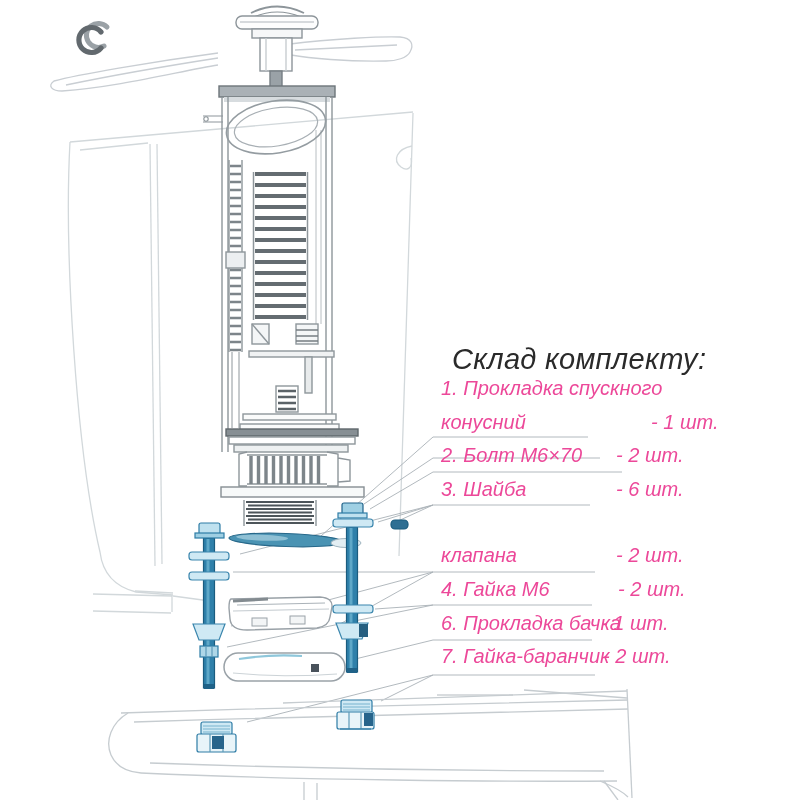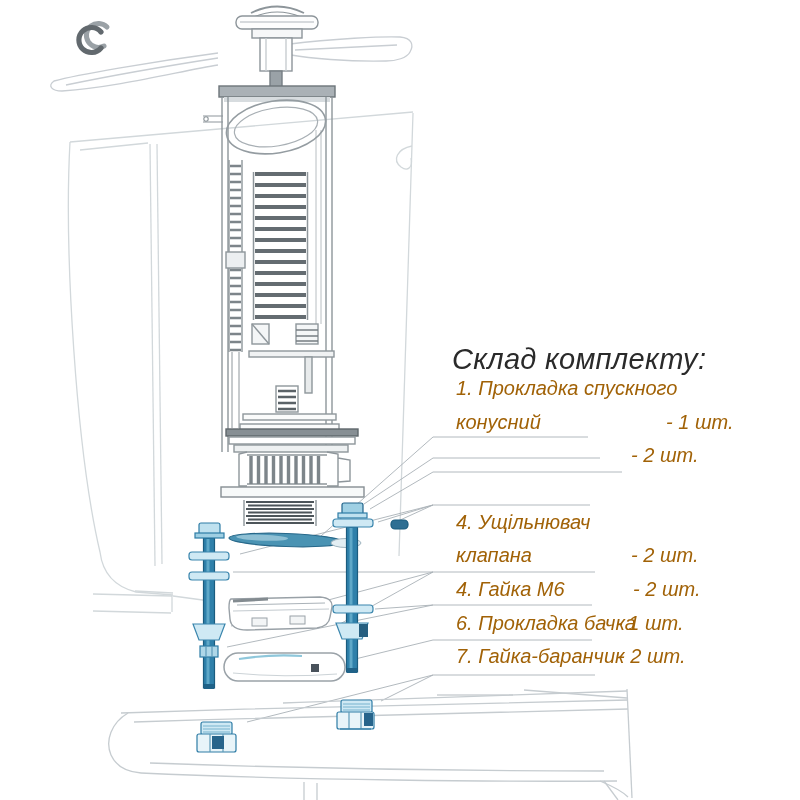--- a/index.html
+++ b/index.html
@@ -1,22 +1,22 @@
 <!DOCTYPE html>
 <html><head>
 <meta charset="utf-8">
 <style>
   html,body{margin:0;padding:0;background:#fff;}
   .stage{position:relative;width:800px;height:800px;background:#ffffff;overflow:hidden;
          font-family:"Liberation Sans",sans-serif;}
   .stage svg{position:absolute;left:0;top:0;}
   .title{position:absolute;left:452px;top:307px;font:italic 29px "Liberation Sans",sans-serif;
          color:#2a2a2a;letter-spacing:.3px;white-space:nowrap;margin-top:36px;}
-  .row{position:absolute;left:456px;width:320px;height:26px;
-       font:italic 20px "Liberation Sans",sans-serif;color:#a16207;text-decoration:underline;}
+  .row{position:absolute;left:441px;width:320px;height:26px;
+       font:italic 20px "Liberation Sans",sans-serif;color:#ec4899;text-decoration:underline;}
   .row .itext{position:absolute;left:0;top:0;white-space:nowrap;}
   .row .qty{position:absolute;top:0;white-space:nowrap;}
 </style>
 </head>
 <body>
 
 <div class="stage">
 
 <svg width="800" height="800" viewBox="0 0 800 800">
 
@@ -208,25 +208,26 @@
 
   <div class="row" style="top:377px">
     <span class="itext">1. Прокладка спускного</span>
     <span class="qty" style="left:210px"></span>
   </div>
   <div class="row" style="top:411px">
     <span class="itext">конусний</span>
     <span class="qty" style="left:210px">- 1 шт.</span>
   </div>
   <div class="row" style="top:444px">
+    <span class="itext">2. Болт М6×70</span>
     <span class="qty" style="left:175px">- 2 шт.</span>
   </div>
-  <div class="row" style="top:511px">
-    <span class="itext">4. Ущільнювач</span>
-    <span class="qty" style="left:175px"></span>
+  <div class="row" style="top:478px">
+    <span class="itext">3. Шайба</span>
+    <span class="qty" style="left:175px">- 6 шт.</span>
   </div>
   <div class="row" style="top:544px">
     <span class="itext">клапана</span>
     <span class="qty" style="left:175px">- 2 шт.</span>
   </div>
   <div class="row" style="top:578px">
     <span class="itext">4. Гайка М6</span>
     <span class="qty" style="left:177px">- 2 шт.</span>
   </div>
   <div class="row" style="top:612px">

